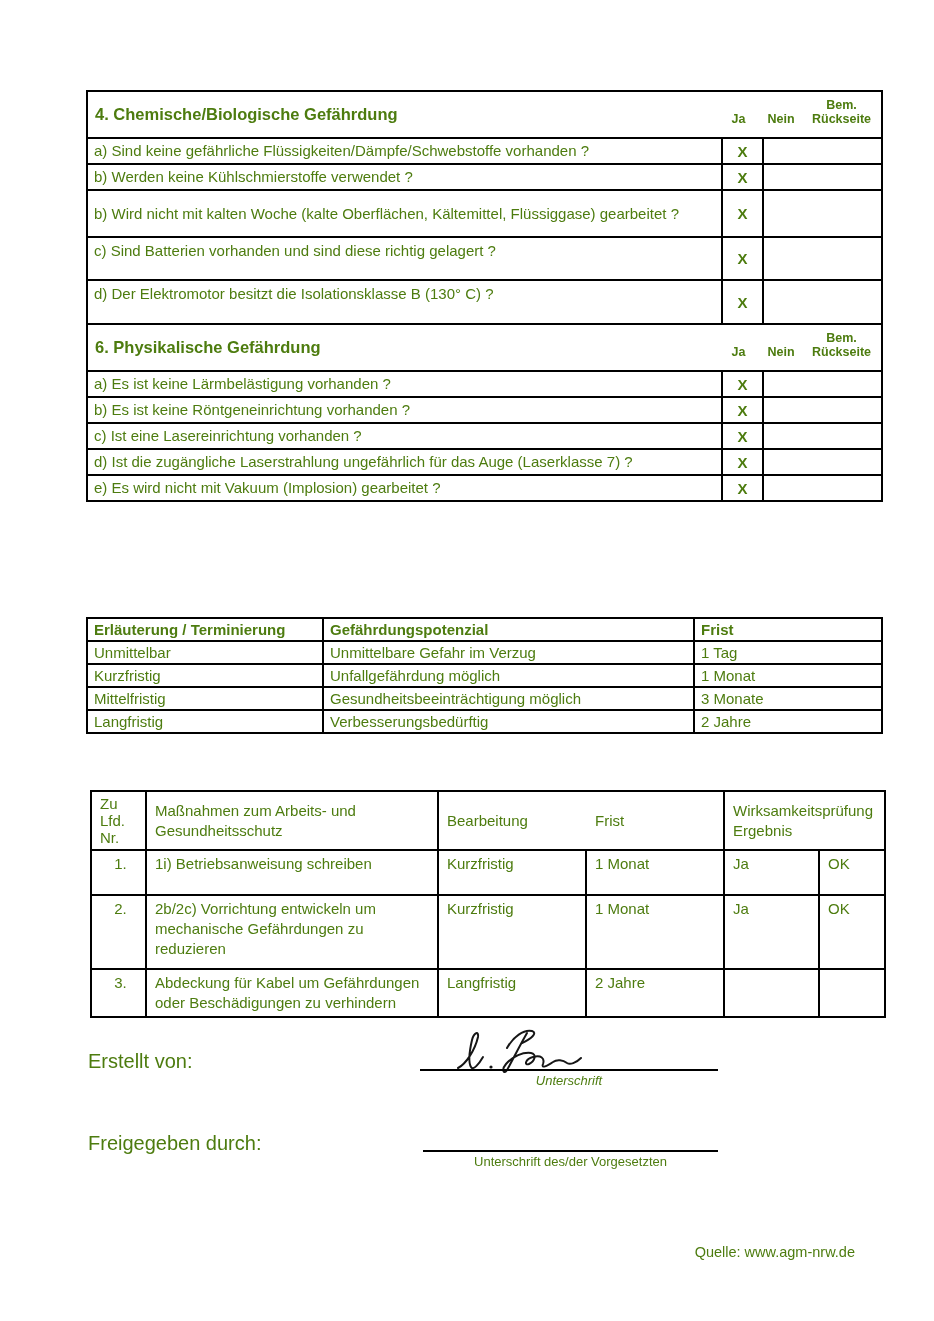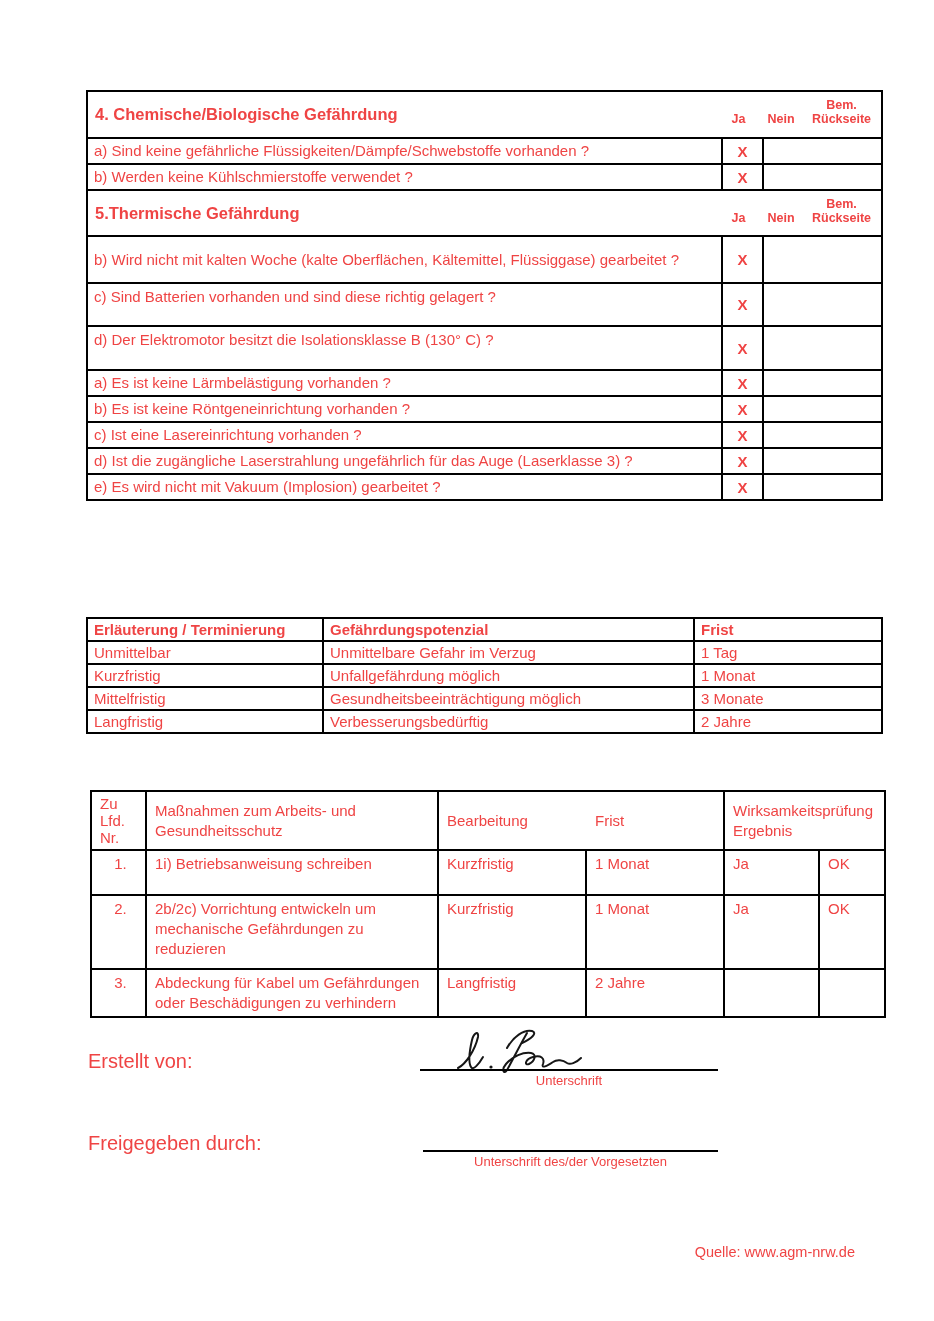--- a/index.html
+++ b/index.html
@@ -1,17 +1,17 @@
 <!DOCTYPE html>
 <html><head>
 <meta charset="utf-8">
 <style>
   html,body{margin:0;padding:0;background:#ffffff;}
   .page{position:relative;width:934px;height:1321px;background:#ffffff;
-        font-family:"Liberation Sans","DejaVu Sans",sans-serif;color:#ef4444;overflow:hidden;}
+        font-family:"Liberation Sans","DejaVu Sans",sans-serif;color:#4d7c0f;overflow:hidden;}
 
   table{border-collapse:collapse;table-layout:fixed;}
   td{border:2px solid #000;overflow:hidden;}
 
   
   .hazard{position:absolute;left:86px;top:90px;width:795px;}
   .hazard td{font-size:15px;}
   .sech{height:47px;}
   .sech46{height:46px;}
   .sechead{display:flex;justify-content:space-between;align-items:center;padding:0 0 0 6px;}
@@ -88,68 +88,68 @@
         <td class="ques">a) Sind keine gefährliche Flüssigkeiten/Dämpfe/Schwebstoffe vorhanden ?</td>
         <td class="xcell">X</td>
         <td></td>
       </tr>
       <tr class="r27">
         <td class="ques">b) Werden keine Kühlschmierstoffe verwendet ?</td>
         <td class="xcell">X</td>
         <td></td>
       </tr>
 
-      <tr class="sech46">
+      <tr class="r47">
+        <td class="ques">b) Wird nicht mit kalten Woche (kalte Oberflächen, Kältemittel, Flüssiggase) gearbeitet ?</td>
+        <td class="xcell">X</td>
+        <td></td>
+      </tr>
+      <tr class="r43">
+        <td class="ques topq">c) Sind Batterien vorhanden und sind diese richtig gelagert ?</td>
+        <td class="xcell">X</td>
+        <td></td>
+      </tr>
+      <tr class="r44">
+        <td class="ques topq">d) Der Elektromotor besitzt die Isolationsklasse B (130° C) ?</td>
+        <td class="xcell">X</td>
+        <td></td>
+      </tr>
+
+      <tr class="sech">
         <td colspan="3">
           <div class="sechead">
-            <span class="sectitle">5.Thermische Gefährdung</span>
+            <span class="sectitle">6. Physikalische Gefährdung</span>
             <span class="collabels">
               <span class="cl-ja">Ja</span>
               <span class="cl-nein">Nein</span>
               <span class="cl-bem">
                 <span>Bem.</span>
                 <span>Rückseite</span>
               </span>
             </span>
           </div>
         </td>
       </tr>
-      <tr class="r47">
-        <td class="ques">b) Wird nicht mit kalten Woche (kalte Oberflächen, Kältemittel, Flüssiggase) gearbeitet ?</td>
-        <td class="xcell">X</td>
-        <td></td>
-      </tr>
-      <tr class="r43">
-        <td class="ques topq">c) Sind Batterien vorhanden und sind diese richtig gelagert ?</td>
-        <td class="xcell">X</td>
-        <td></td>
-      </tr>
-      <tr class="r44">
-        <td class="ques topq">d) Der Elektromotor besitzt die Isolationsklasse B (130° C) ?</td>
-        <td class="xcell">X</td>
-        <td></td>
-      </tr>
-
       <tr class="r26">
         <td class="ques">a) Es ist keine Lärmbelästigung vorhanden ?</td>
         <td class="xcell">X</td>
         <td></td>
       </tr>
       <tr class="r26">
         <td class="ques">b) Es ist keine Röntgeneinrichtung vorhanden ?</td>
         <td class="xcell">X</td>
         <td></td>
       </tr>
       <tr class="r26">
         <td class="ques">c) Ist eine Lasereinrichtung vorhanden ?</td>
         <td class="xcell">X</td>
         <td></td>
       </tr>
       <tr class="r26">
-        <td class="ques">d) Ist die zugängliche Laserstrahlung ungefährlich für das Auge (Laserklasse 3) ?</td>
+        <td class="ques">d) Ist die zugängliche Laserstrahlung ungefährlich für das Auge (Laserklasse 7) ?</td>
         <td class="xcell">X</td>
         <td></td>
       </tr>
       <tr class="r26">
         <td class="ques">e) Es wird nicht mit Vakuum (Implosion) gearbeitet ?</td>
         <td class="xcell">X</td>
         <td></td>
       </tr>
     </tbody>
   </table>
@@ -245,21 +245,21 @@
 
   <svg class="sigsvg" style="left:450px;top:1026px;" width="150" height="48" viewBox="0 0 150 48">
     <g fill="none" stroke="#161616" stroke-width="2" stroke-linecap="round">
       <path d="M8,42 C16,38 25,24 28,11 C29,5 24,6 22,14 C19,27 18,36 21,41 C23,45 29,38 33,31"></path>
       <circle cx="41" cy="41" r="1.6" fill="#161616" stroke="none"></circle>
       <path d="M57,22 C63,11 74,3 82,5 C88,7 81,13 72,17"></path>
       <path d="M77,7 C69,21 61,37 57,44 C54,49 51,44 56,38 C63,30 73,26 81,27 C87,28 85,35 79,38 C74,40 75,33 83,31 C91,29 95,32 93,38 C91,43 97,40 103,36 C107,33 113,34 117,37 C120,39 126,37 131,32"></path>
     </g>
   </svg>
   <div class="sigline" style="left:420px;top:1069px;width:298px;"></div>
-  <div class="sigcap" style="left:420px;top:1073px;width:298px;">Unterschrift</div>
+  <div class="sigcap" style="left:420px;top:1073px;width:298px;font-style:italic;">Unterschrift</div>
 
   <div class="lbl" style="left:88px;top:1132px;">Freigegeben durch:</div>
   <div class="sigline" style="left:423px;top:1150px;width:295px;"></div>
   <div class="sigcap" style="left:423px;top:1154px;width:295px;">Unterschrift des/der Vorgesetzten</div>
 
   <div class="footer" style="left:640px;top:1244px;width:215px;">Quelle: www.agm-nrw.de</div>
 
 </div>
 
 </body></html>

